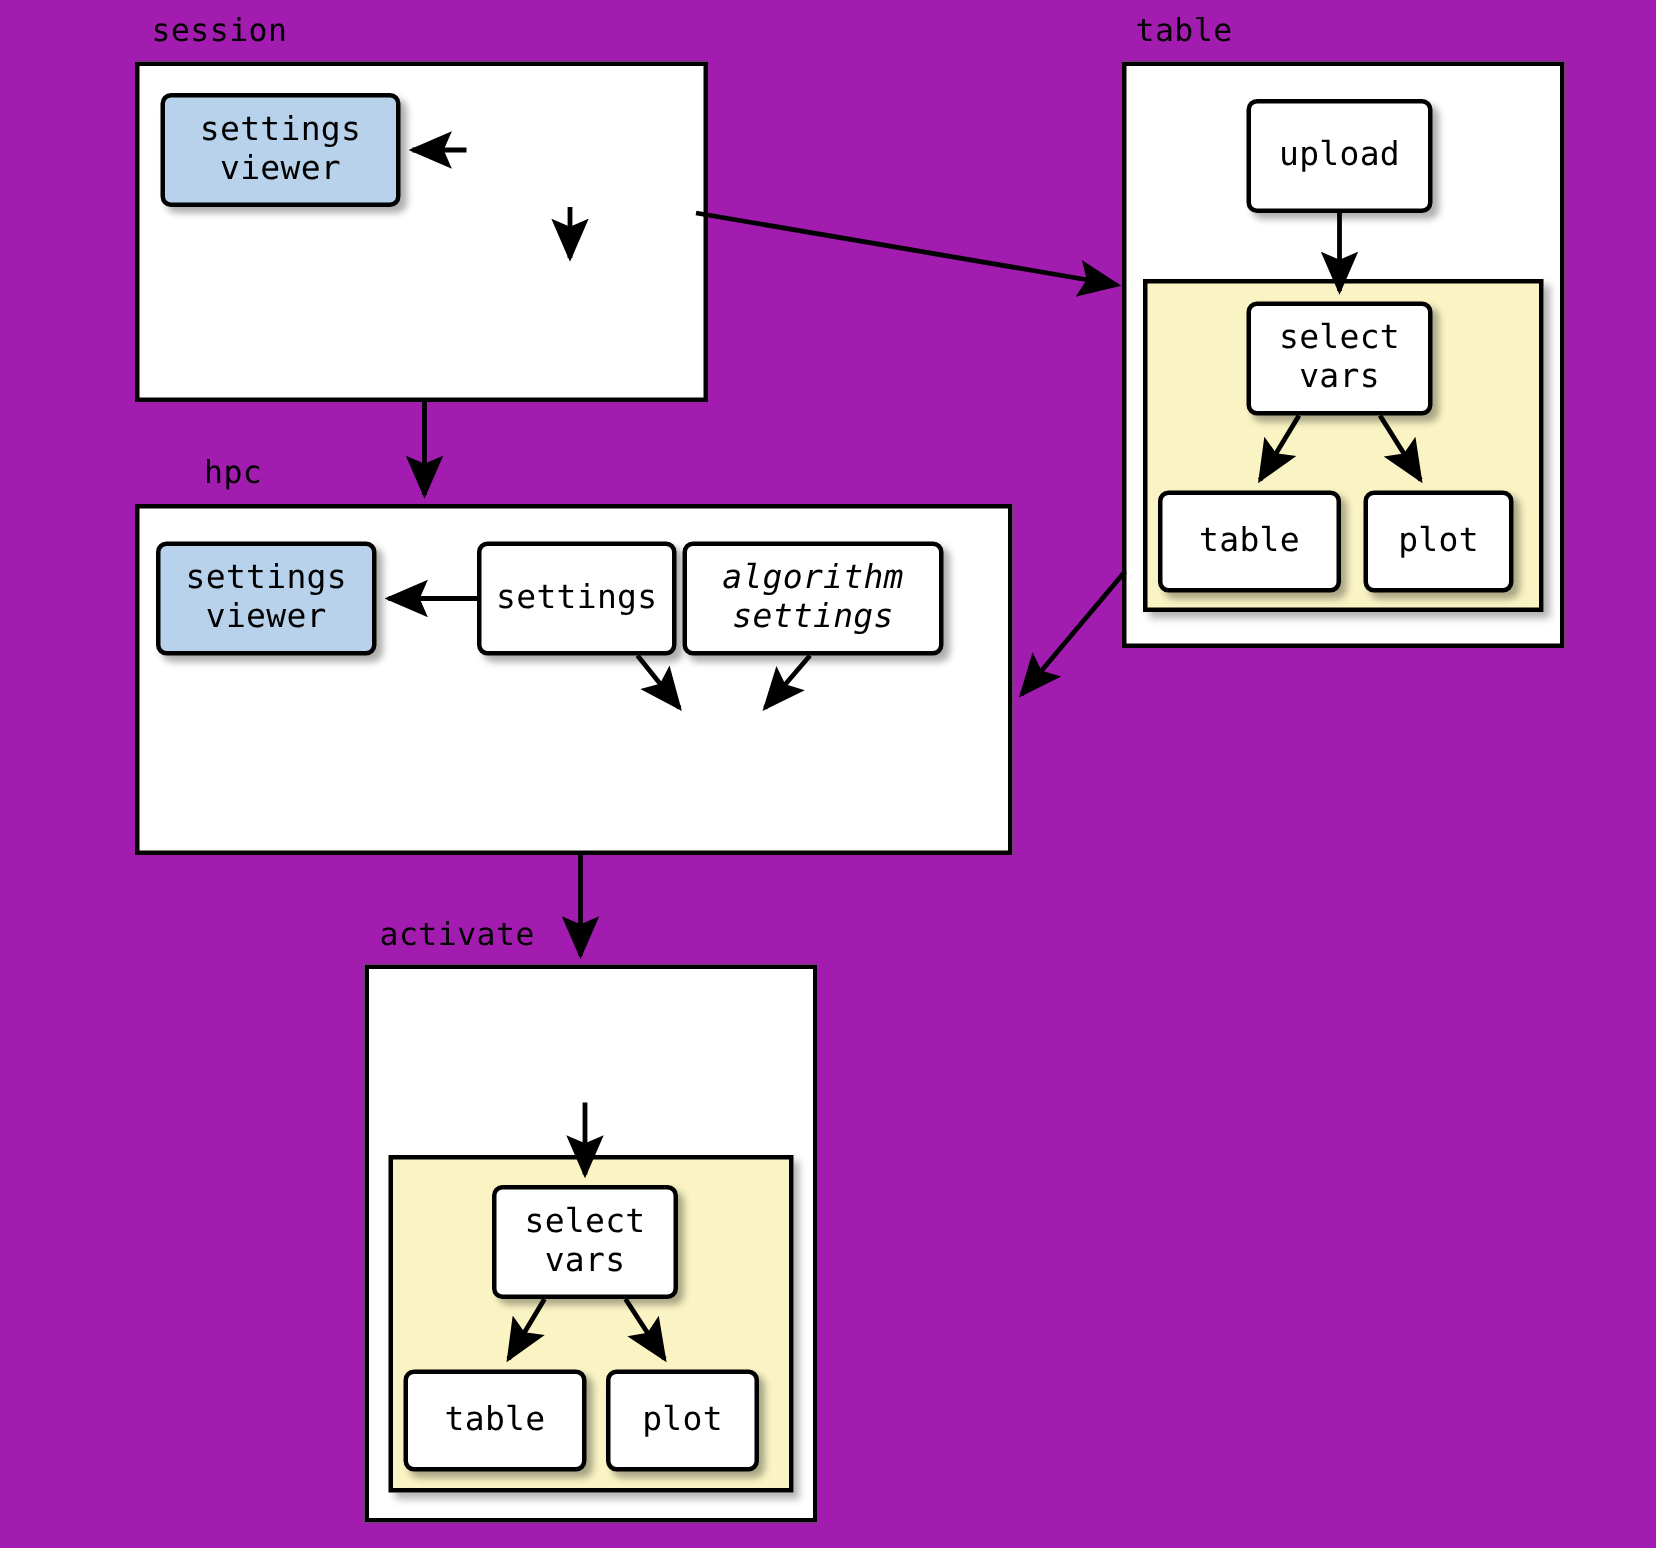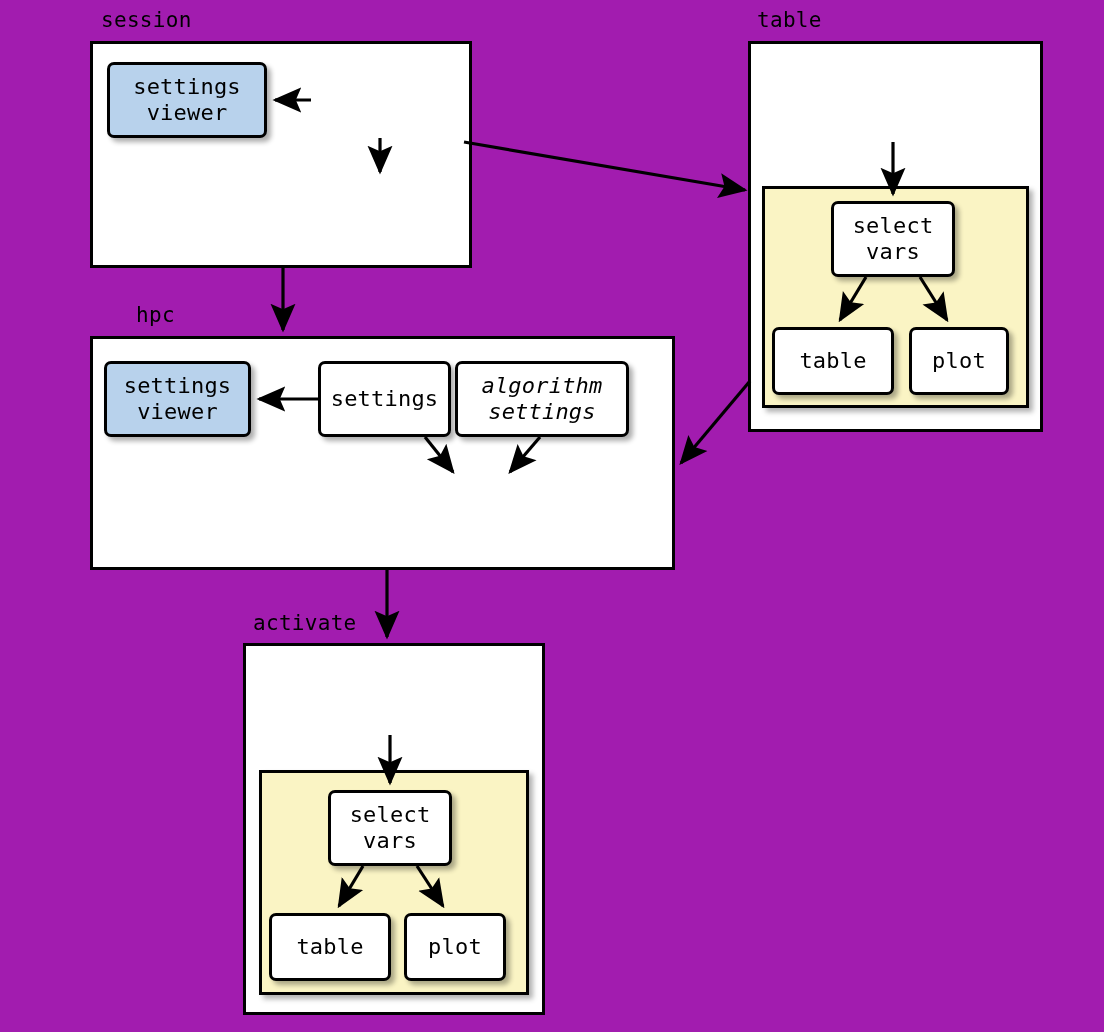--- a/index.html
+++ b/index.html
@@ -108,20 +108,21 @@
         <polyline points="540,437 510,472" marker-end="url(#arrowhead)"></polyline>
         <polyline points="387,570 387,637" marker-end="url(#arrowhead)"></polyline>
         <polyline points="390,735 390,783" marker-end="url(#arrowhead)"></polyline>
         <polyline points="363,866 339,906" marker-end="url(#arrowhead)"></polyline>
         <polyline points="417,866 443,906" marker-end="url(#arrowhead)"></polyline>
       </g>
   </svg>
 
   <div class="node highlight" id="nd-0" style="left: 107px; top: 62px; width: 160px; height: 76px; background: rgb(184, 210, 236);">settings
 viewer</div>
+  <div class="node" id="nd-3" style="left: 831px; top: 66px; width: 124px; height: 76px;">upload</div>
   <div class="node" id="nd-4" style="left: 831px; top: 201px; width: 124px; height: 76px;">select
 vars</div>
   <div class="node" id="nd-5" style="left: 772px; top: 327px; width: 122px; height: 68px;">table</div>
   <div class="node" id="nd-6" style="left: 909px; top: 327px; width: 100px; height: 68px;">plot</div>
   <div class="node highlight" id="nd-7" style="left: 104px; top: 361px; width: 147px; height: 76px; background: rgb(184, 210, 236);">settings
 viewer</div>
   <div class="node" id="nd-8" style="left: 318px; top: 361px; width: 133px; height: 76px;">settings</div>
   <div class="node" id="nd-9" style="left: 455px; top: 361px; width: 174px; height: 76px; font-style: italic;">algorithm
 settings</div>
   <div class="node" id="nd-12" style="left: 328px; top: 790px; width: 124px; height: 76px;">select

